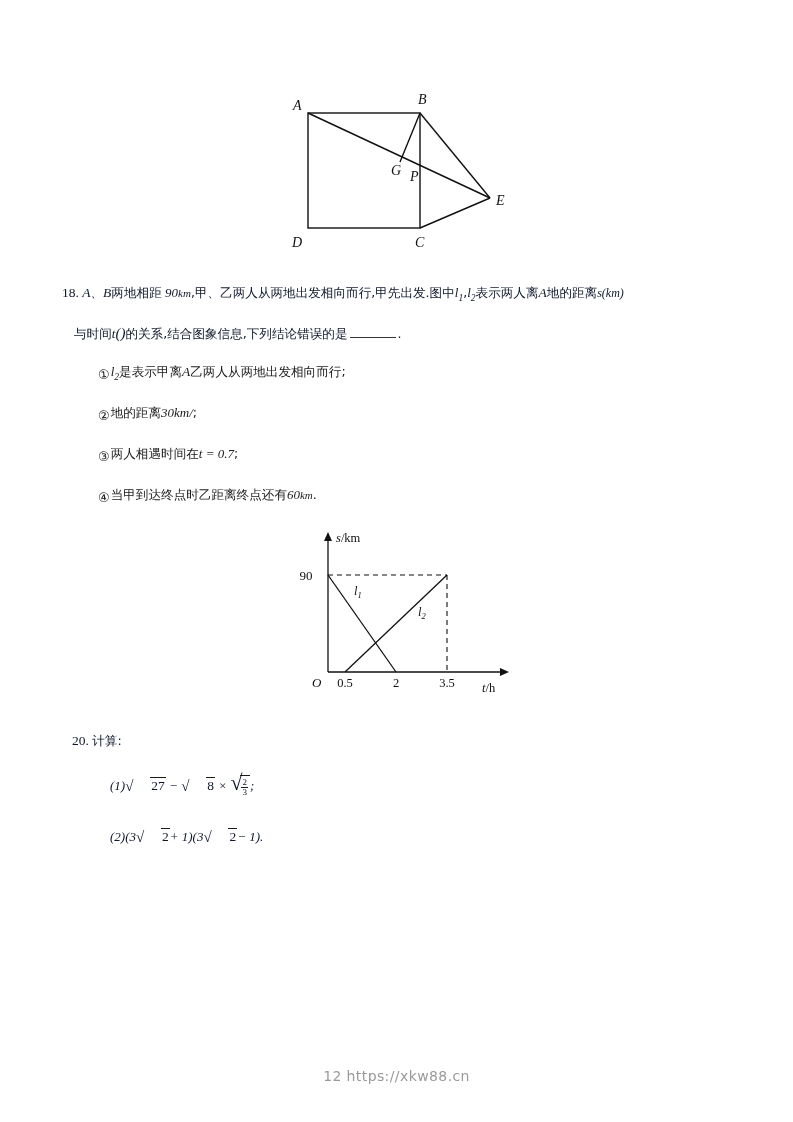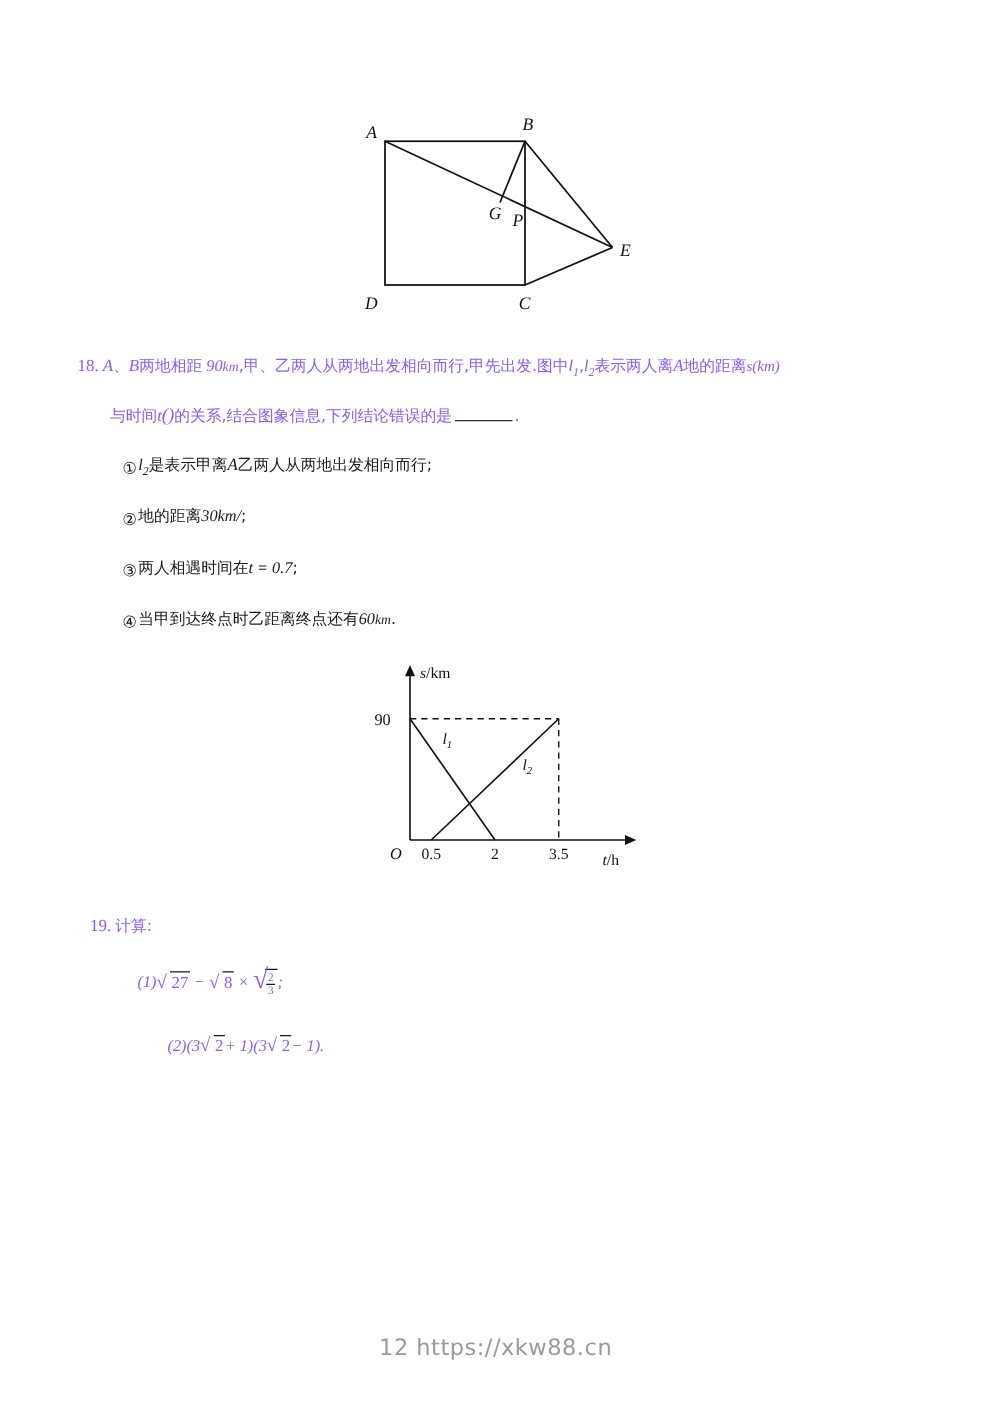--- a/index.html
+++ b/index.html
@@ -28,21 +28,21 @@
     top: 80px;
     width: 290px;
     height: 175px;
   }
 
   
   .q-block {
     position: absolute;
     font-size: 13.5px;
     line-height: 1.5;
-    color: #8b5cf6;
+    color: #0f172a;
   }
   .q-num {
     font-family: "Liberation Serif", serif;
     font-size: 13.5px;
   }
   .cn {
     font-family: "DejaVu Sans", sans-serif;
     font-size: 12.6px;
   }
   .it {
@@ -55,21 +55,21 @@
     font-size: 13px;
   }
 
   #q18-line1 {
     left: 62px;
     top: 283px;
     width: 700px;
     white-space: nowrap;
   }
   #q18-line2 {
-    left: 88px;
+    left: 74px;
     top: 322px;
     width: 600px;
     white-space: nowrap;
   }
 
   .opt {
     position: absolute;
     left: 98px;
     white-space: nowrap;
     font-size: 13.5px;
@@ -113,27 +113,26 @@
     left: 72px;
     top: 731px;
   }
   #q19-a {
     left: 110px;
     top: 775px;
   }
   #q19-b {
     left: 110px;
     top: 827px;
-    margin-left: 24px;
   }
 
   .sqrt {
     display: inline-block;
     position: relative;
-    padding-left: 11px;
+    padding-left: 25px;
     font-family: "Liberation Serif", serif;
     font-style: italic;
   }
   .sqrt::before {
     content: "√";
     position: absolute;
     left: 0;
     top: -1px;
     font-style: normal;
     font-size: 15px;
@@ -184,21 +183,21 @@
   }
 
   
   .footer {
     position: absolute;
     left: 0;
     top: 1068px;
     width: 793px;
     text-align: center;
     font-family: "DejaVu Sans", sans-serif;
-    font-size: 18px;
+    font-size: 14px;
     color: #9a9a9a;
     letter-spacing: 0.4px;
   }
 </style>
 </head>
 <body>
 
 <div class="page">
 
   <div class="geo-figure">
@@ -279,21 +278,21 @@
       <text x="49" y="167" font-family="Liberation Serif, serif" font-size="12.5" fill="#111" text-anchor="middle">0.5</text>
       <text x="100" y="167" font-family="Liberation Serif, serif" font-size="12.5" fill="#111" text-anchor="middle">2</text>
       <text x="151" y="167" font-family="Liberation Serif, serif" font-size="12.5" fill="#111" text-anchor="middle">3.5</text>
 
       <text x="58" y="75" font-family="Liberation Serif, serif" font-size="12.5" font-style="italic" fill="#111">l<tspan font-size="8.5" dy="3">1</tspan></text>
       <text x="122" y="96" font-family="Liberation Serif, serif" font-size="12.5" font-style="italic" fill="#111">l<tspan font-size="8.5" dy="3">2</tspan></text>
     </svg>
   </div>
 
   <div class="q-block" id="q19-head">
-    <span class="q-num">19.</span>
+    <span class="q-num">20.</span>
     <span class="cn">计算:</span>
   </div>
 
   <div class="q-block" id="q19-a">
     <span class="mathital">(1)</span><span class="sqrt"><span class="rad">27</span></span>
     <span class="mathital">−</span>
     <span class="sqrt"><span class="rad">8</span></span>
     <span class="mathital">×</span>
     <span class="bigsqrt"><span class="rad2"><span class="frac"><span class="num">2</span><span class="den">3</span></span></span></span><span class="mathital">;</span>
   </div>

